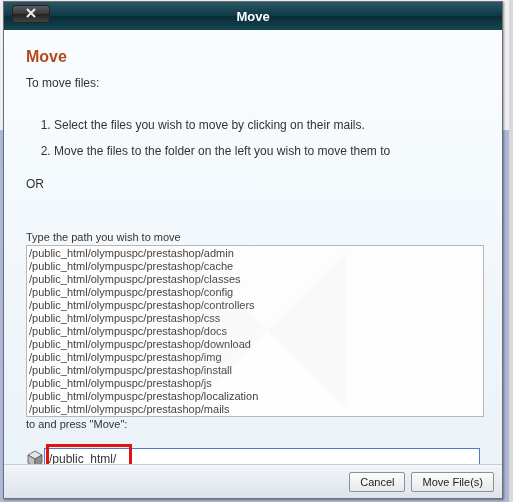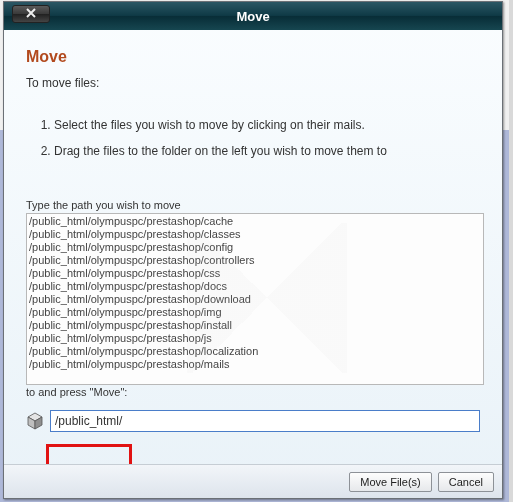--- a/index.html
+++ b/index.html
@@ -89,22 +89,22 @@
     pointer-events: none;
   }
   .path-item {
     color: #444;
     line-height: 13px;
     white-space: nowrap;
     cursor: pointer;
   }
   .press-label { color: #333; font-size: 11px; margin-top: 1px; }
   .input-row {
-    display: flex; align-items: center; gap: 6px;
-    margin-top: 12px;
+    display: flex; align-items: center; 
+    margin-top: 18px;
   }
   .cube-icon { flex-shrink: 0; }
   .cube-icon svg { display: block; }
   .path-input {
     flex: 1;
     height: 22px;
     border: 1px solid #4a7dc9;
     padding: 2px 4px;
     font-size: 12px;
     color: #333;
@@ -157,25 +157,27 @@
         </span>
       </div>
       <div class="title">Move</div>
     </div>
 
     <div class="body">
       <div class="heading">Move</div>
       <div class="intro">To move files:</div>
       <ol class="steps">
         <li>Select the files you wish to move by clicking on their mails.</li>
-        <li>Drag the files to the folder on the left you wish to move them to</li>
+        <li>Move the files to the folder on the left you wish to move them to</li>
       </ol>
+      <div class="or-label">OR</div>
       <div class="type-label">Type the path you wish to move</div>
 
       <div class="path-listbox" id="path-listbox">
+          <div class="path-item">/public_html/olympuspc/prestashop/admin</div>
           <div class="path-item">/public_html/olympuspc/prestashop/cache</div>
           <div class="path-item">/public_html/olympuspc/prestashop/classes</div>
           <div class="path-item">/public_html/olympuspc/prestashop/config</div>
           <div class="path-item">/public_html/olympuspc/prestashop/controllers</div>
           <div class="path-item">/public_html/olympuspc/prestashop/css</div>
           <div class="path-item">/public_html/olympuspc/prestashop/docs</div>
           <div class="path-item">/public_html/olympuspc/prestashop/download</div>
           <div class="path-item">/public_html/olympuspc/prestashop/img</div>
           <div class="path-item">/public_html/olympuspc/prestashop/install</div>
           <div class="path-item">/public_html/olympuspc/prestashop/js</div>
@@ -193,18 +195,18 @@
             <polygon points="16,5 9,9 9,17 16,13" fill="#8f8f8f" stroke="#555" stroke-width="0.8"></polygon>
           </svg>
         </span>
         <input type="text" class="path-input" id="path-input" value="/public_html/" style="">
       </div>
 
       <div class="red-callout" style="left:42px; top:414px; width:86px; height:24px;"></div>
     </div>
 
     <div class="footer">
+      <button class="btn">Cancel</button>
       <button class="btn">Move File(s)</button>
-      <button class="btn">Cancel</button>
     </div>
 
   </div>
 </div>
 
 </body></html>

